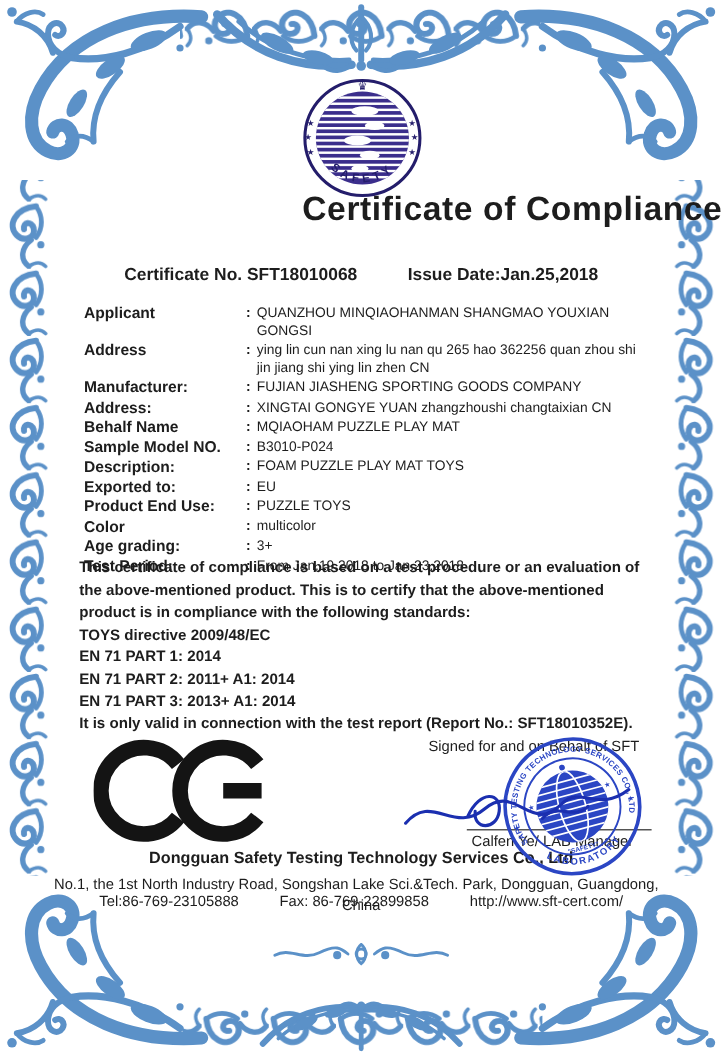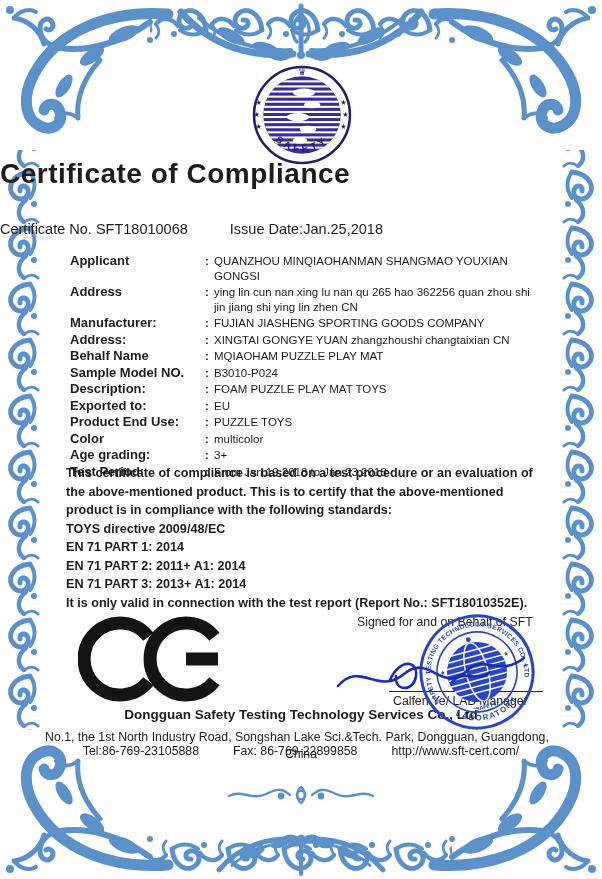--- a/index.html
+++ b/index.html
@@ -1,24 +1,24 @@
 <!DOCTYPE html>
 <html><head>
 <meta charset="utf-8">
 <style>
   html,body{margin:0;padding:0;background:#ffffff;}
   #page{position:relative;width:602px;height:879px;background:#fff;overflow:hidden;
         font-family:"Liberation Sans","DejaVu Sans",sans-serif;color:#1d1d1d;}
   .abs{position:absolute;}
   svg{display:block;}
   
-  .title{left:0;top:158px;width:602px;text-align:left;font-size:28px;font-weight:700;letter-spacing:.5px;}
-  
-  .certline{left:0;top:221px;width:602px;display:flex;gap:42px;
-            font-size:14.5px;font-weight:400;}
+  .title{left:0;top:158px;width:602px;text-align:right;font-size:28px;font-weight:700;letter-spacing:.5px;}
+  
+  .certline{left:0;top:221px;width:602px;display:flex;justify-content:center;gap:42px;
+            font-size:14.5px;font-weight:700;}
   
   .details{left:70px;top:254px;width:475px;display:grid;grid-template-columns:130px 14px 325px;
            column-gap:0;row-gap:2px;font-size:11.5px;line-height:14.5px;align-items:start;}
   .details .lbl{font-weight:700;font-size:13px;}
   .details .col{font-weight:700;text-align:center;}
   
   .statement{left:66px;top:464px;width:476px;font-size:12.6px;font-weight:700;line-height:18.5px;}
   .statement .std{margin:0;}
   
   .signedfor{left:357px;top:615px;font-size:12.3px;}

